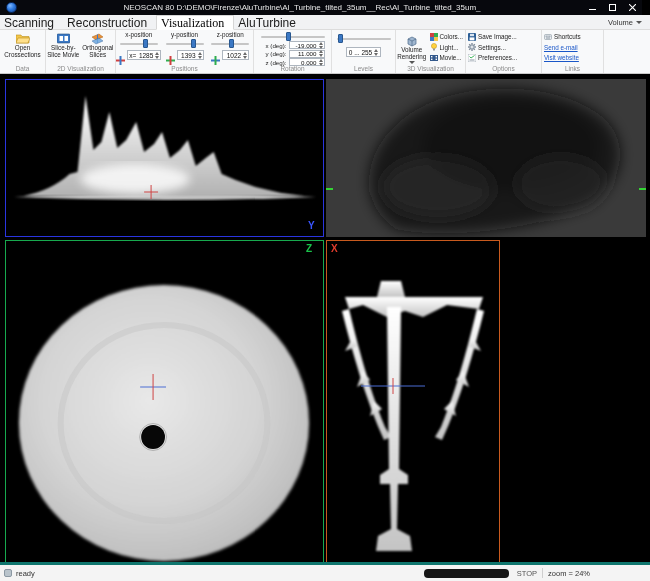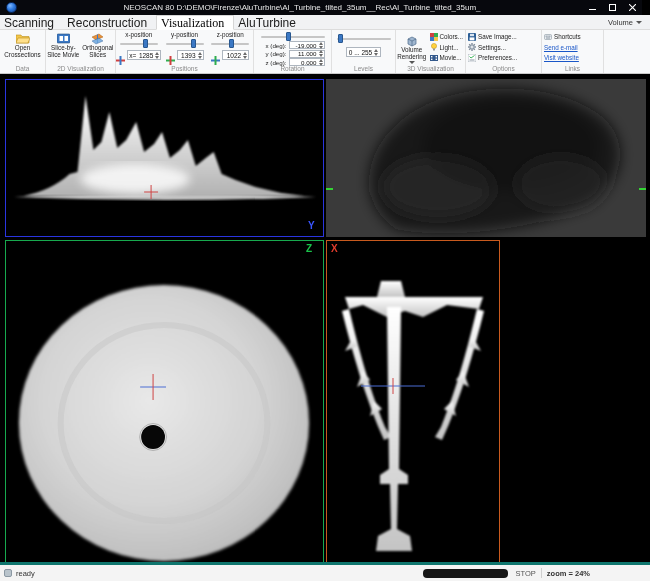--- a/index.html
+++ b/index.html
@@ -98,21 +98,21 @@
 
   
   .statusbar{position:absolute;bottom:0;left:0;right:0;height:16px;background:#f4f4f4;
              border-top:3px solid #0f766e;display:flex;align-items:center;font-size:7.5px;color:#333;z-index:5;}
   .status-icon{width:8px;height:8px;border-radius:2px;background:#b9c4cc;border:1px solid #8b98a3;
                margin:0 4px 0 4px;box-sizing:border-box;}
   .sb-spacer{flex:1;}
   .progress-dark{width:85px;height:9px;background:#161616;border-radius:4px;margin-right:8px;}
   .sb-sep{width:1px;height:10px;background:#cfcfcf;margin:0 5px;}
   .sb-stop{color:#555;}
-  .sb-zoom{color:#333;margin-right:60px;font-weight:bold;}
+  .sb-zoom{color:#333;margin-right:60px;}
 </style>
 </head>
 <body>
 
 <div class="titlebar">
   <div class="app-btn">
     <span class="app-ball"></span>
   </div>
   <div class="title-text">NEOSCAN 80 D:\DEMO\Firenze\AluTurbine\Al_Turbine_tilted_35um__Rec\Al_Turbine_tilted_35um_</div>
   <div class="win-btns">

